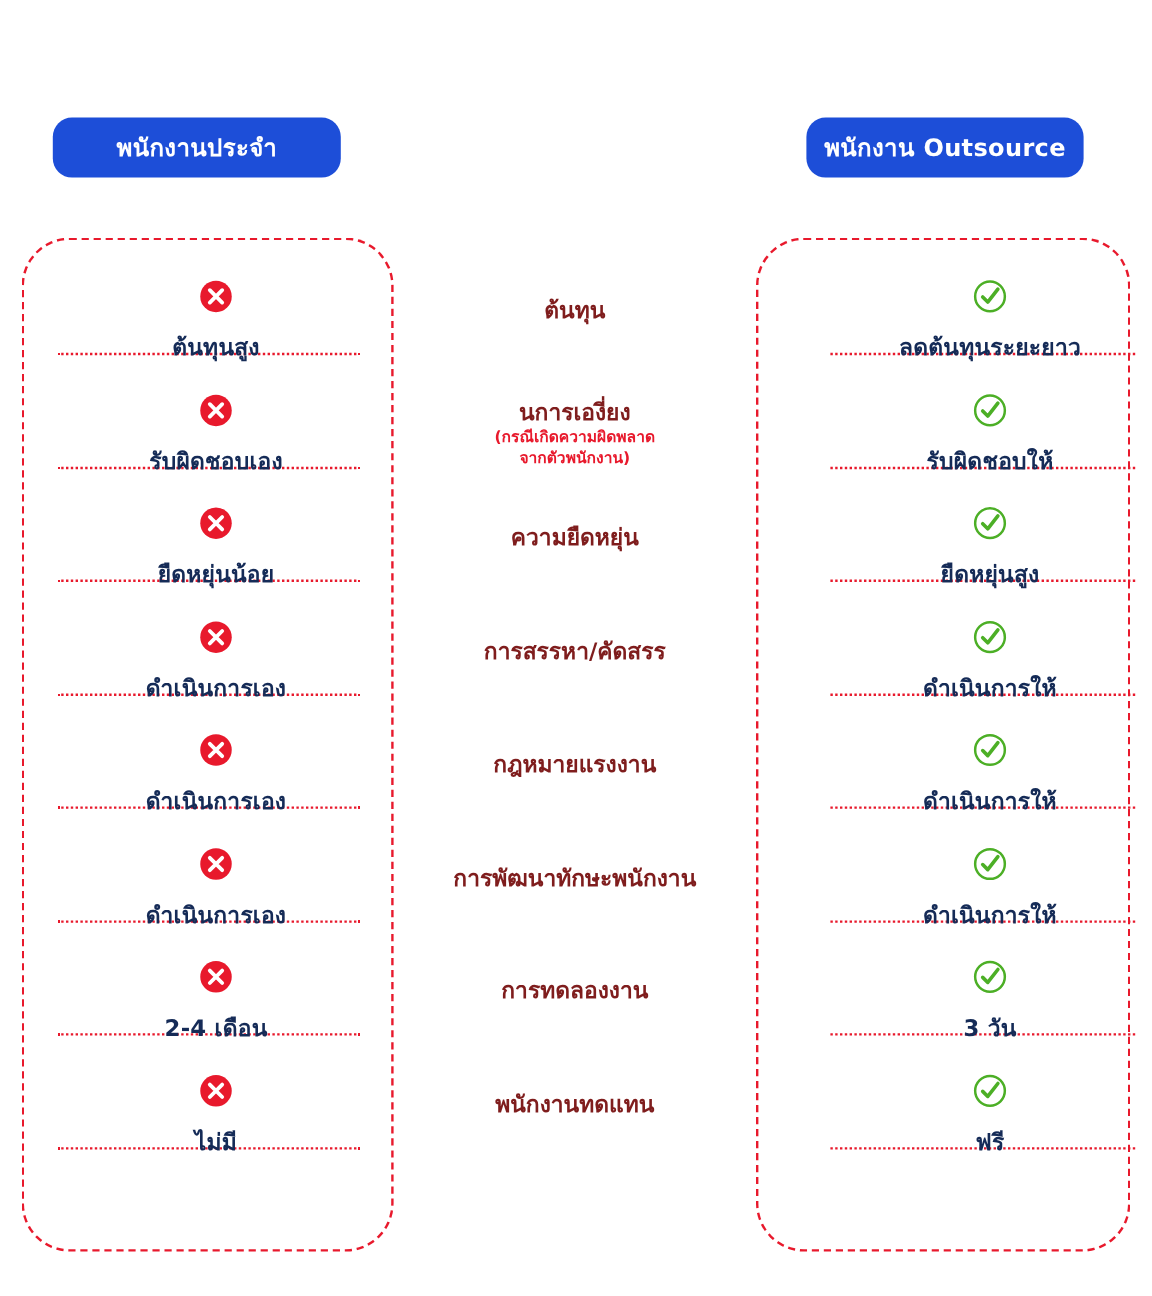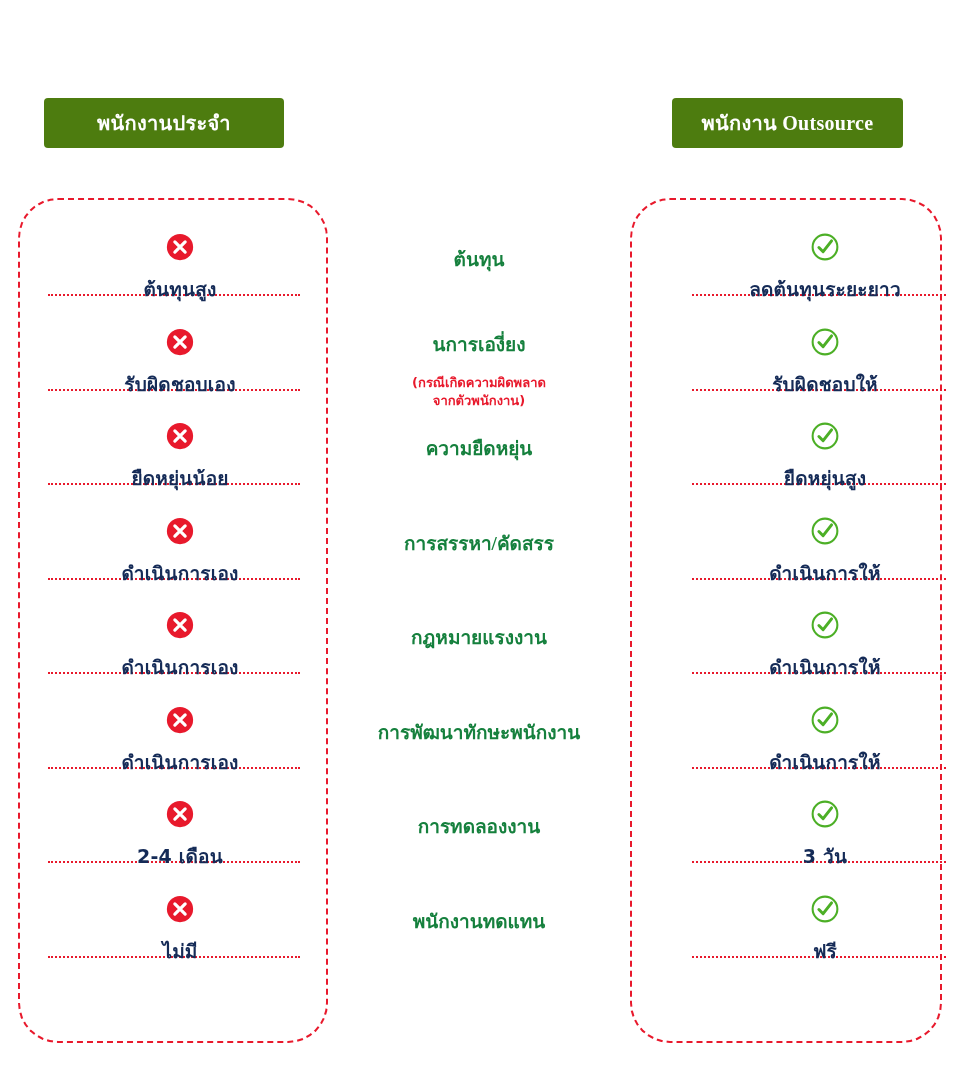--- a/index.html
+++ b/index.html
@@ -17,31 +17,30 @@
 
   .board {
     position: relative;
     width: 960px;
     height: 1080px;
   }
 
   
   .header-pill {
     position: absolute;
-    background: #4d7c0f;
+    background: #1d4ed8;
     color: #ffffff;
     font-weight: bold;
     font-size: 20px;
     letter-spacing: .3px;
     display: flex;
     align-items: center;
     justify-content: center;
-    border-radius: 4px;
+    border-radius: 16px;
     white-space: nowrap;
-    font-family: Liberation Serif, serif;
   }
   #header-left {
     left: 44px;
     top: 98px;
     width: 240px;
     height: 50px;
   }
   #header-right {
     left: 672px;
     top: 98px;
@@ -133,33 +132,32 @@
   
   .icon {
     flex: 0 0 auto;
     width: 30px;
     height: 30px;
     display: block;
   }
 
   
   .mid-label {
-    color: #15803d;
+    color: #7f1d1d;
     font-weight: bold;
     font-size: 19px;
     line-height: 1.25;
     padding-top: 16px;
-    font-family: Liberation Serif, serif;
   }
   .mid-sub {
     color: #e8192c;
     font-weight: bold;
     font-size: 13px;
     line-height: 1.35;
-    margin-top: 18px;
+    margin-top: 0;
   }
   .mid-risk .mid-label { padding-top: 6px; }
 </style>
 </head>
 <body>
 
 <div class="board">
 
   <div class="header-pill" id="header-left">พนักงานประจำ</div>
 

